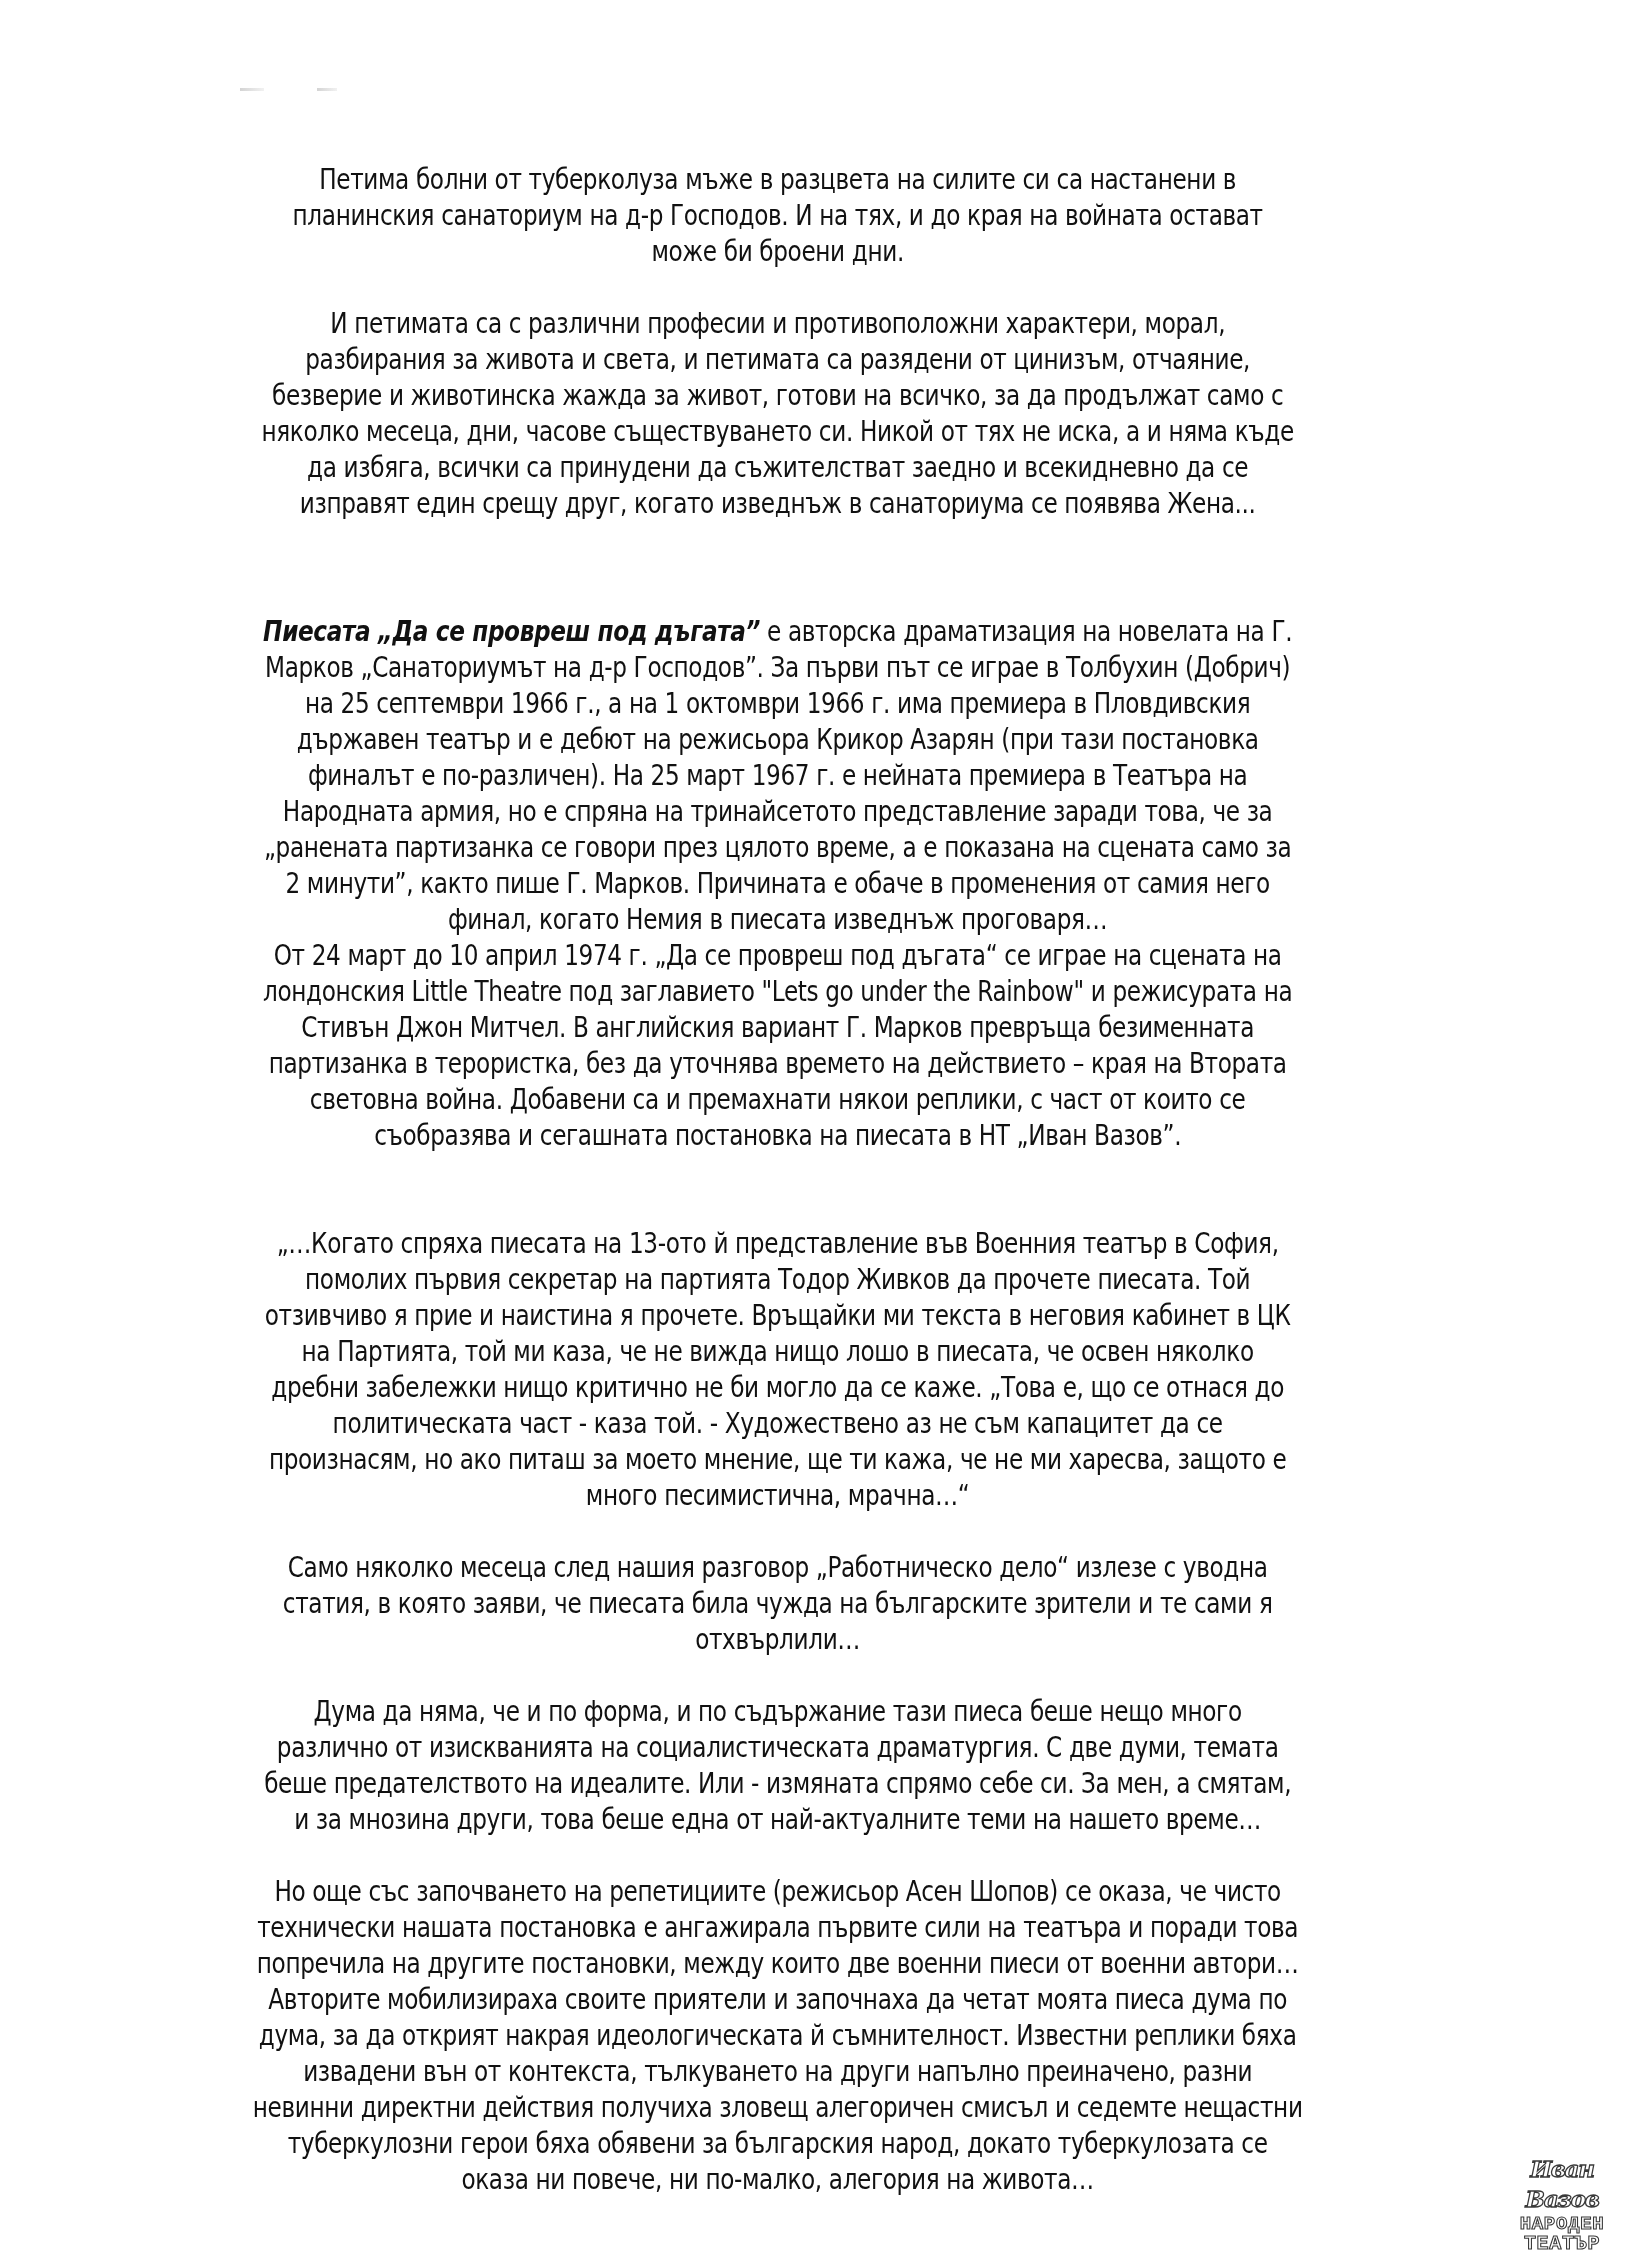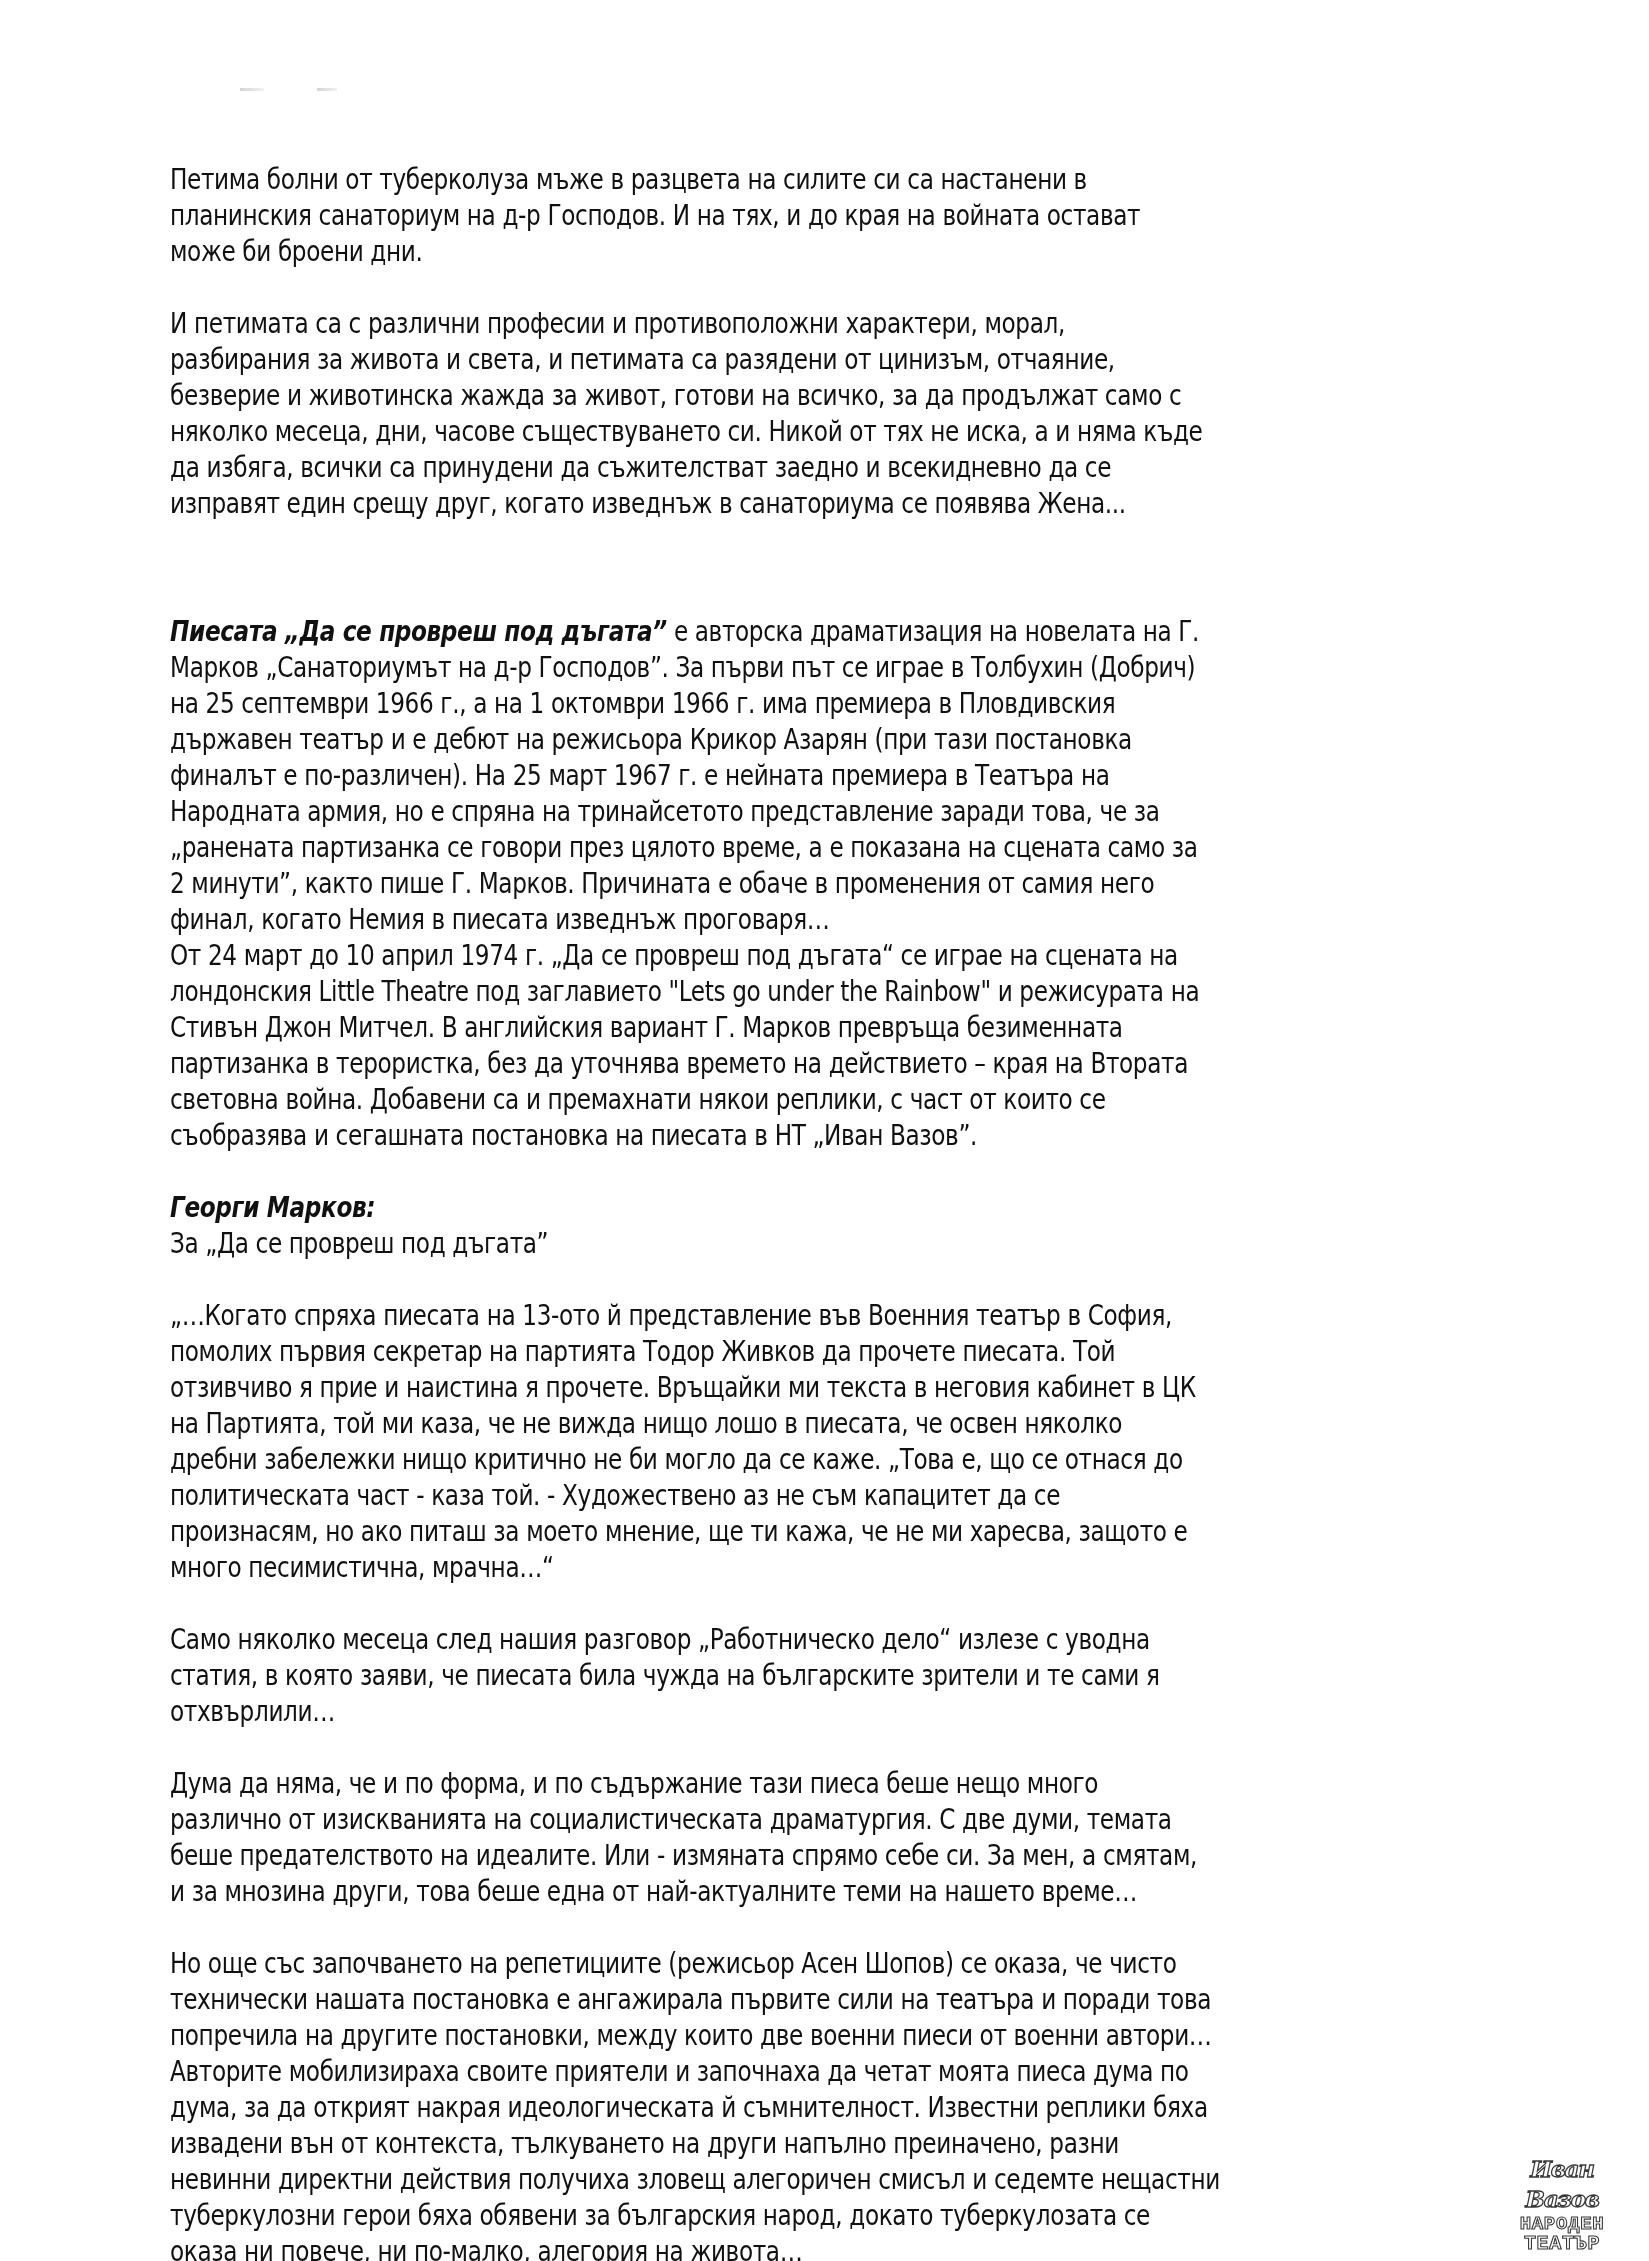--- a/index.html
+++ b/index.html
@@ -35,21 +35,21 @@
       letter-spacing: -0.4px;
       font-stretch: condensed;
       transform-origin: 0 0;
     }
     .line {
       white-space: pre;
       display: block;
       transform: scaleX(0.92);
       transform-origin: 0 50%;
     }
-    .para { margin: 0; }
+    .para { margin: 0; text-align: center; }
     .gap-1 { height: 36px; }
     .gap-2 { height: 72px; }
     .gap-small { height: 20px; }
     .bi { font-weight: bold; font-style: italic; }
 
     .logo {
       position: absolute;
       left: 1498px;
       top: 2154px;
       width: 128px;
@@ -118,24 +118,20 @@
     <span class="line">финал, когато Немия в пиесата изведнъж проговаря…</span>
     <span class="line">От 24 март до 10 април 1974 г. „Да се провреш под дъгата“ се играе на сцената на</span>
     <span class="line">лондонския Little Theatre под заглавието "Lets go under the Rainbow" и режисурата на</span>
     <span class="line">Стивън Джон Митчел. В английския вариант Г. Марков превръща безименната</span>
     <span class="line">партизанка в терористка, без да уточнява времето на действието – края на Втората</span>
     <span class="line">световна война. Добавени са и премахнати някои реплики, с част от които се</span>
     <span class="line">съобразява и сегашната постановка на пиесата в НТ „Иван Вазов”.</span>
   </section>
   <div class="gap-1"></div>
 
-  <section class="para">
-    <span class="line bi">Георги Марков:</span>
-    <span class="line">За „Да се провреш под дъгата”</span>
-  </section>
   <div class="gap-1"></div>
 
   <section class="para">
     <span class="line">„…Когато спряха пиесата на 13-ото й представление във Военния театър в София,</span>
     <span class="line">помолих първия секретар на партията Тодор Живков да прочете пиесата. Той</span>
     <span class="line">отзивчиво я прие и наистина я прочете. Връщайки ми текста в неговия кабинет в ЦК</span>
     <span class="line">на Партията, той ми каза, че не вижда нищо лошо в пиесата, че освен няколко</span>
     <span class="line">дребни забележки нищо критично не би могло да се каже. „Това е, що се отнася до</span>
     <span class="line">политическата част - каза той. - Художествено аз не съм капацитет да се</span>
     <span class="line">произнасям, но ако питаш за моето мнение, ще ти кажа, че не ми харесва, защото е</span>

